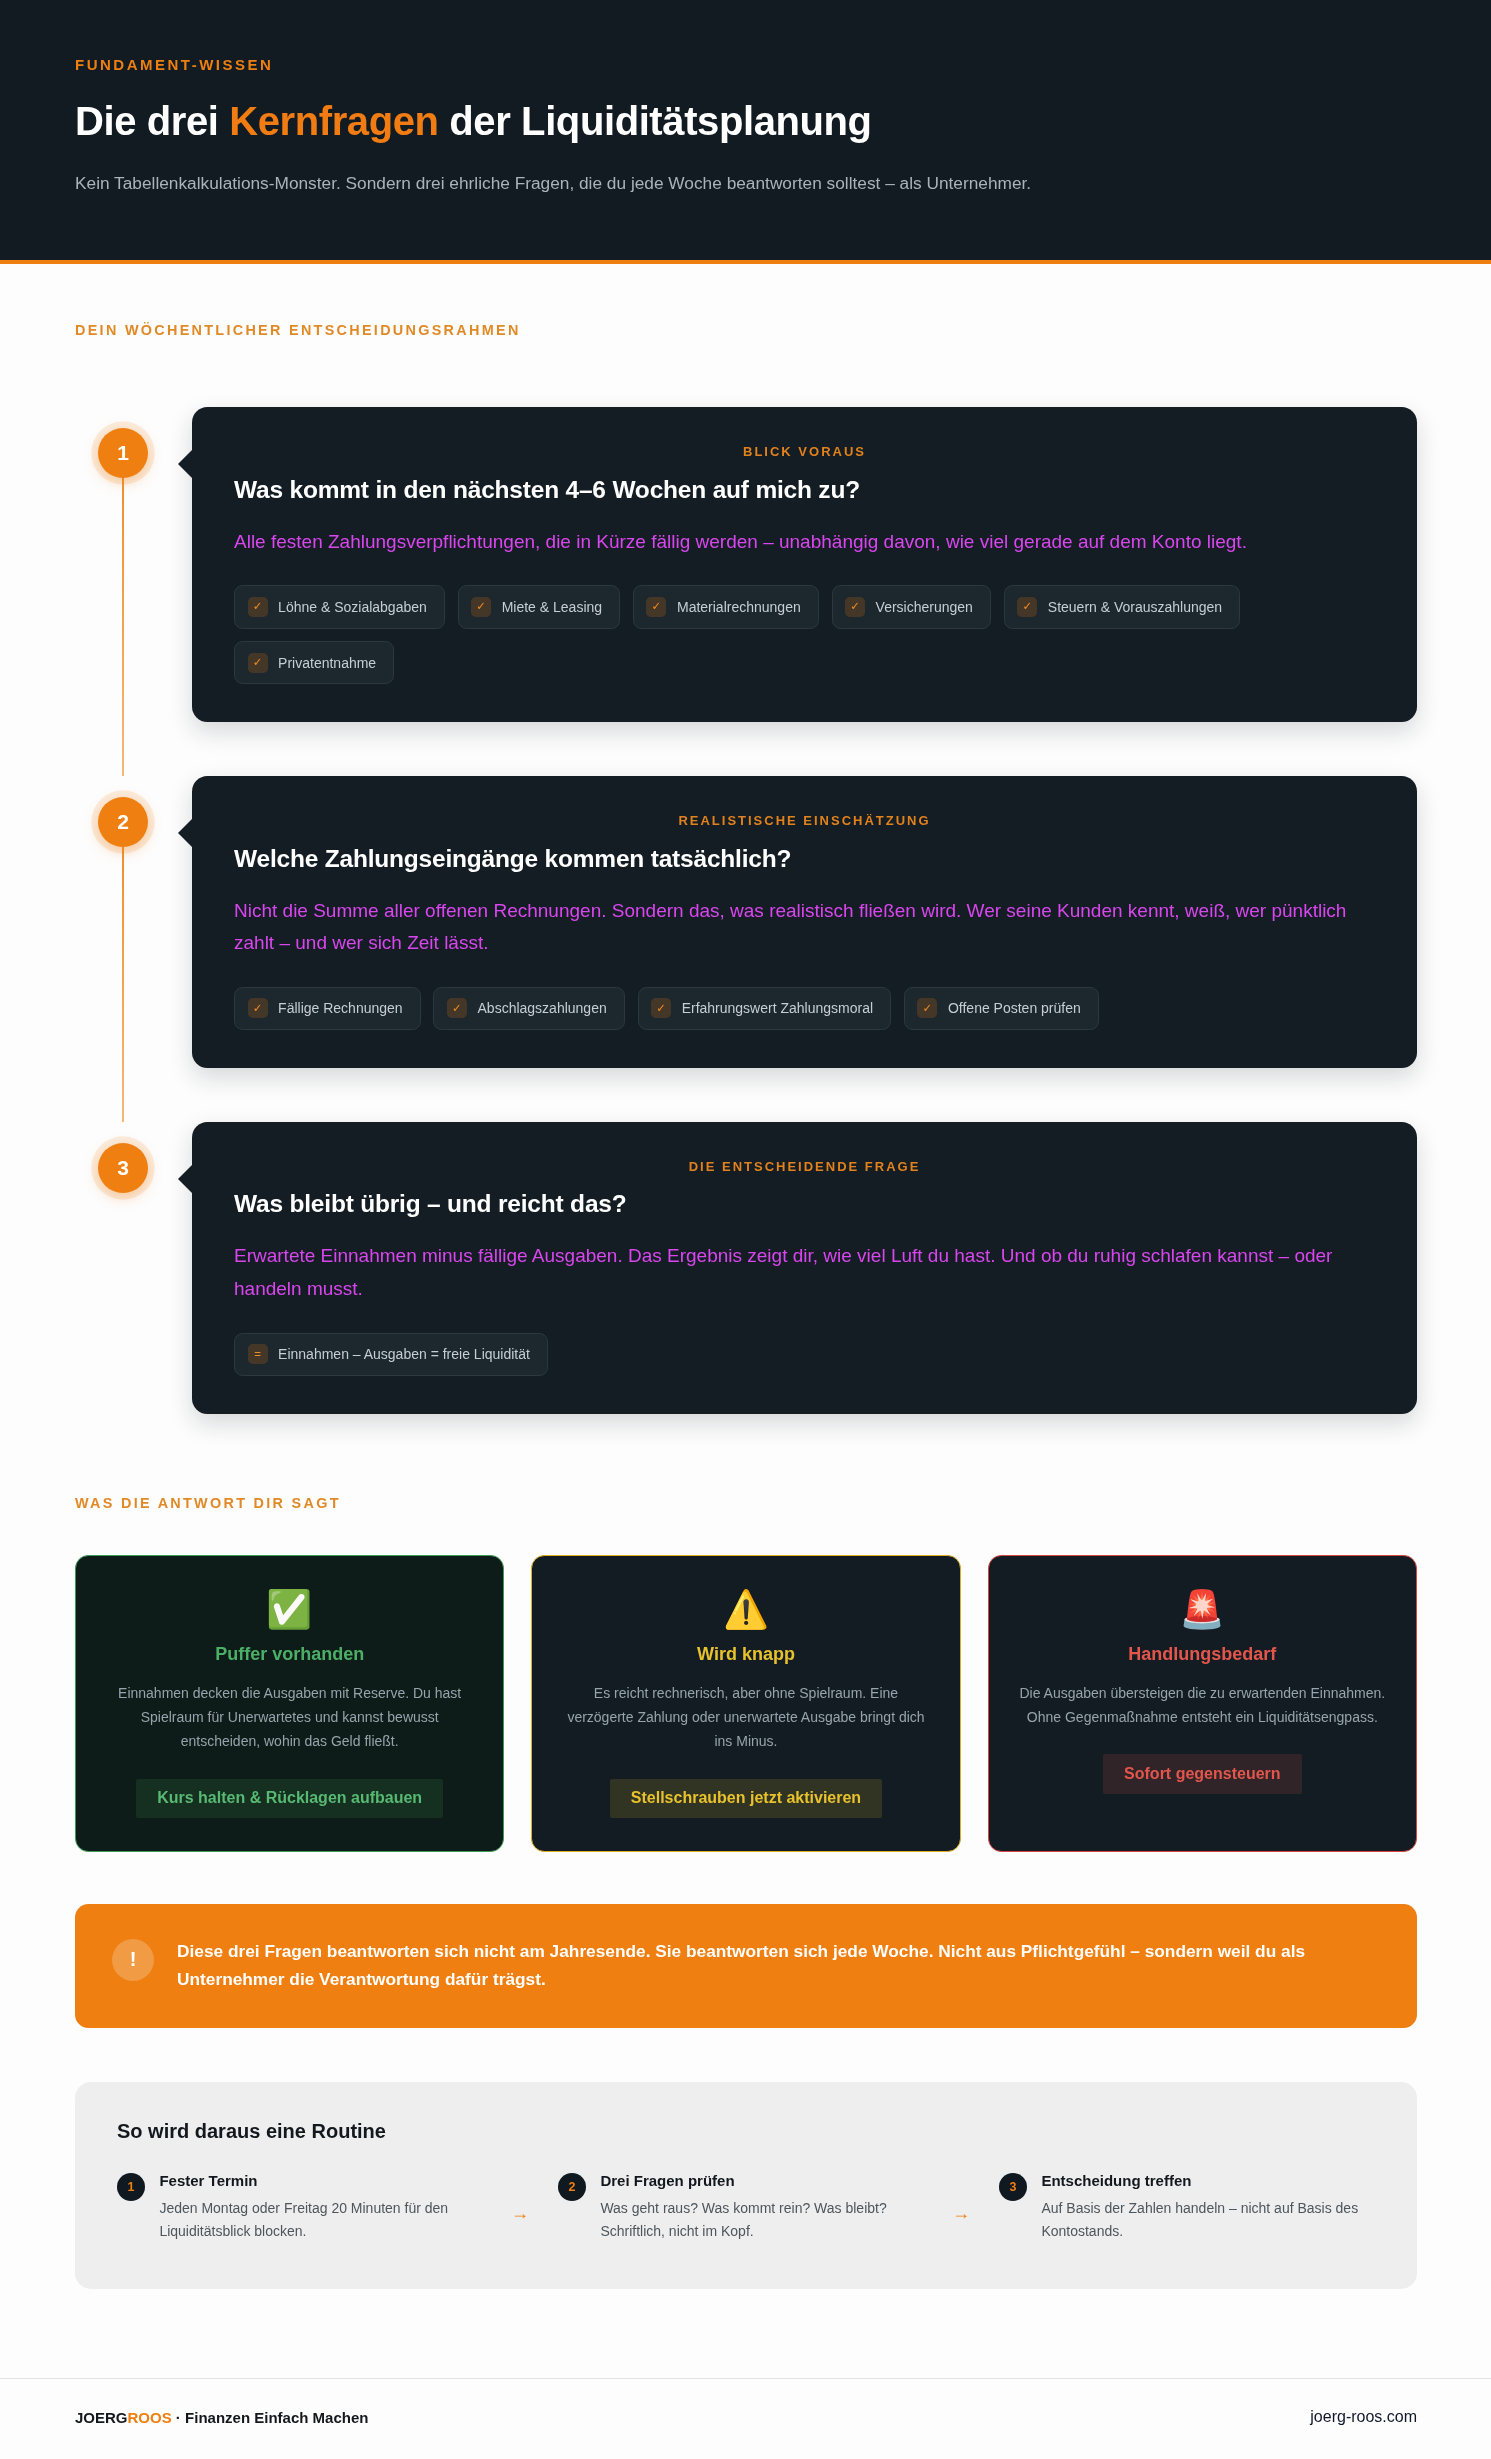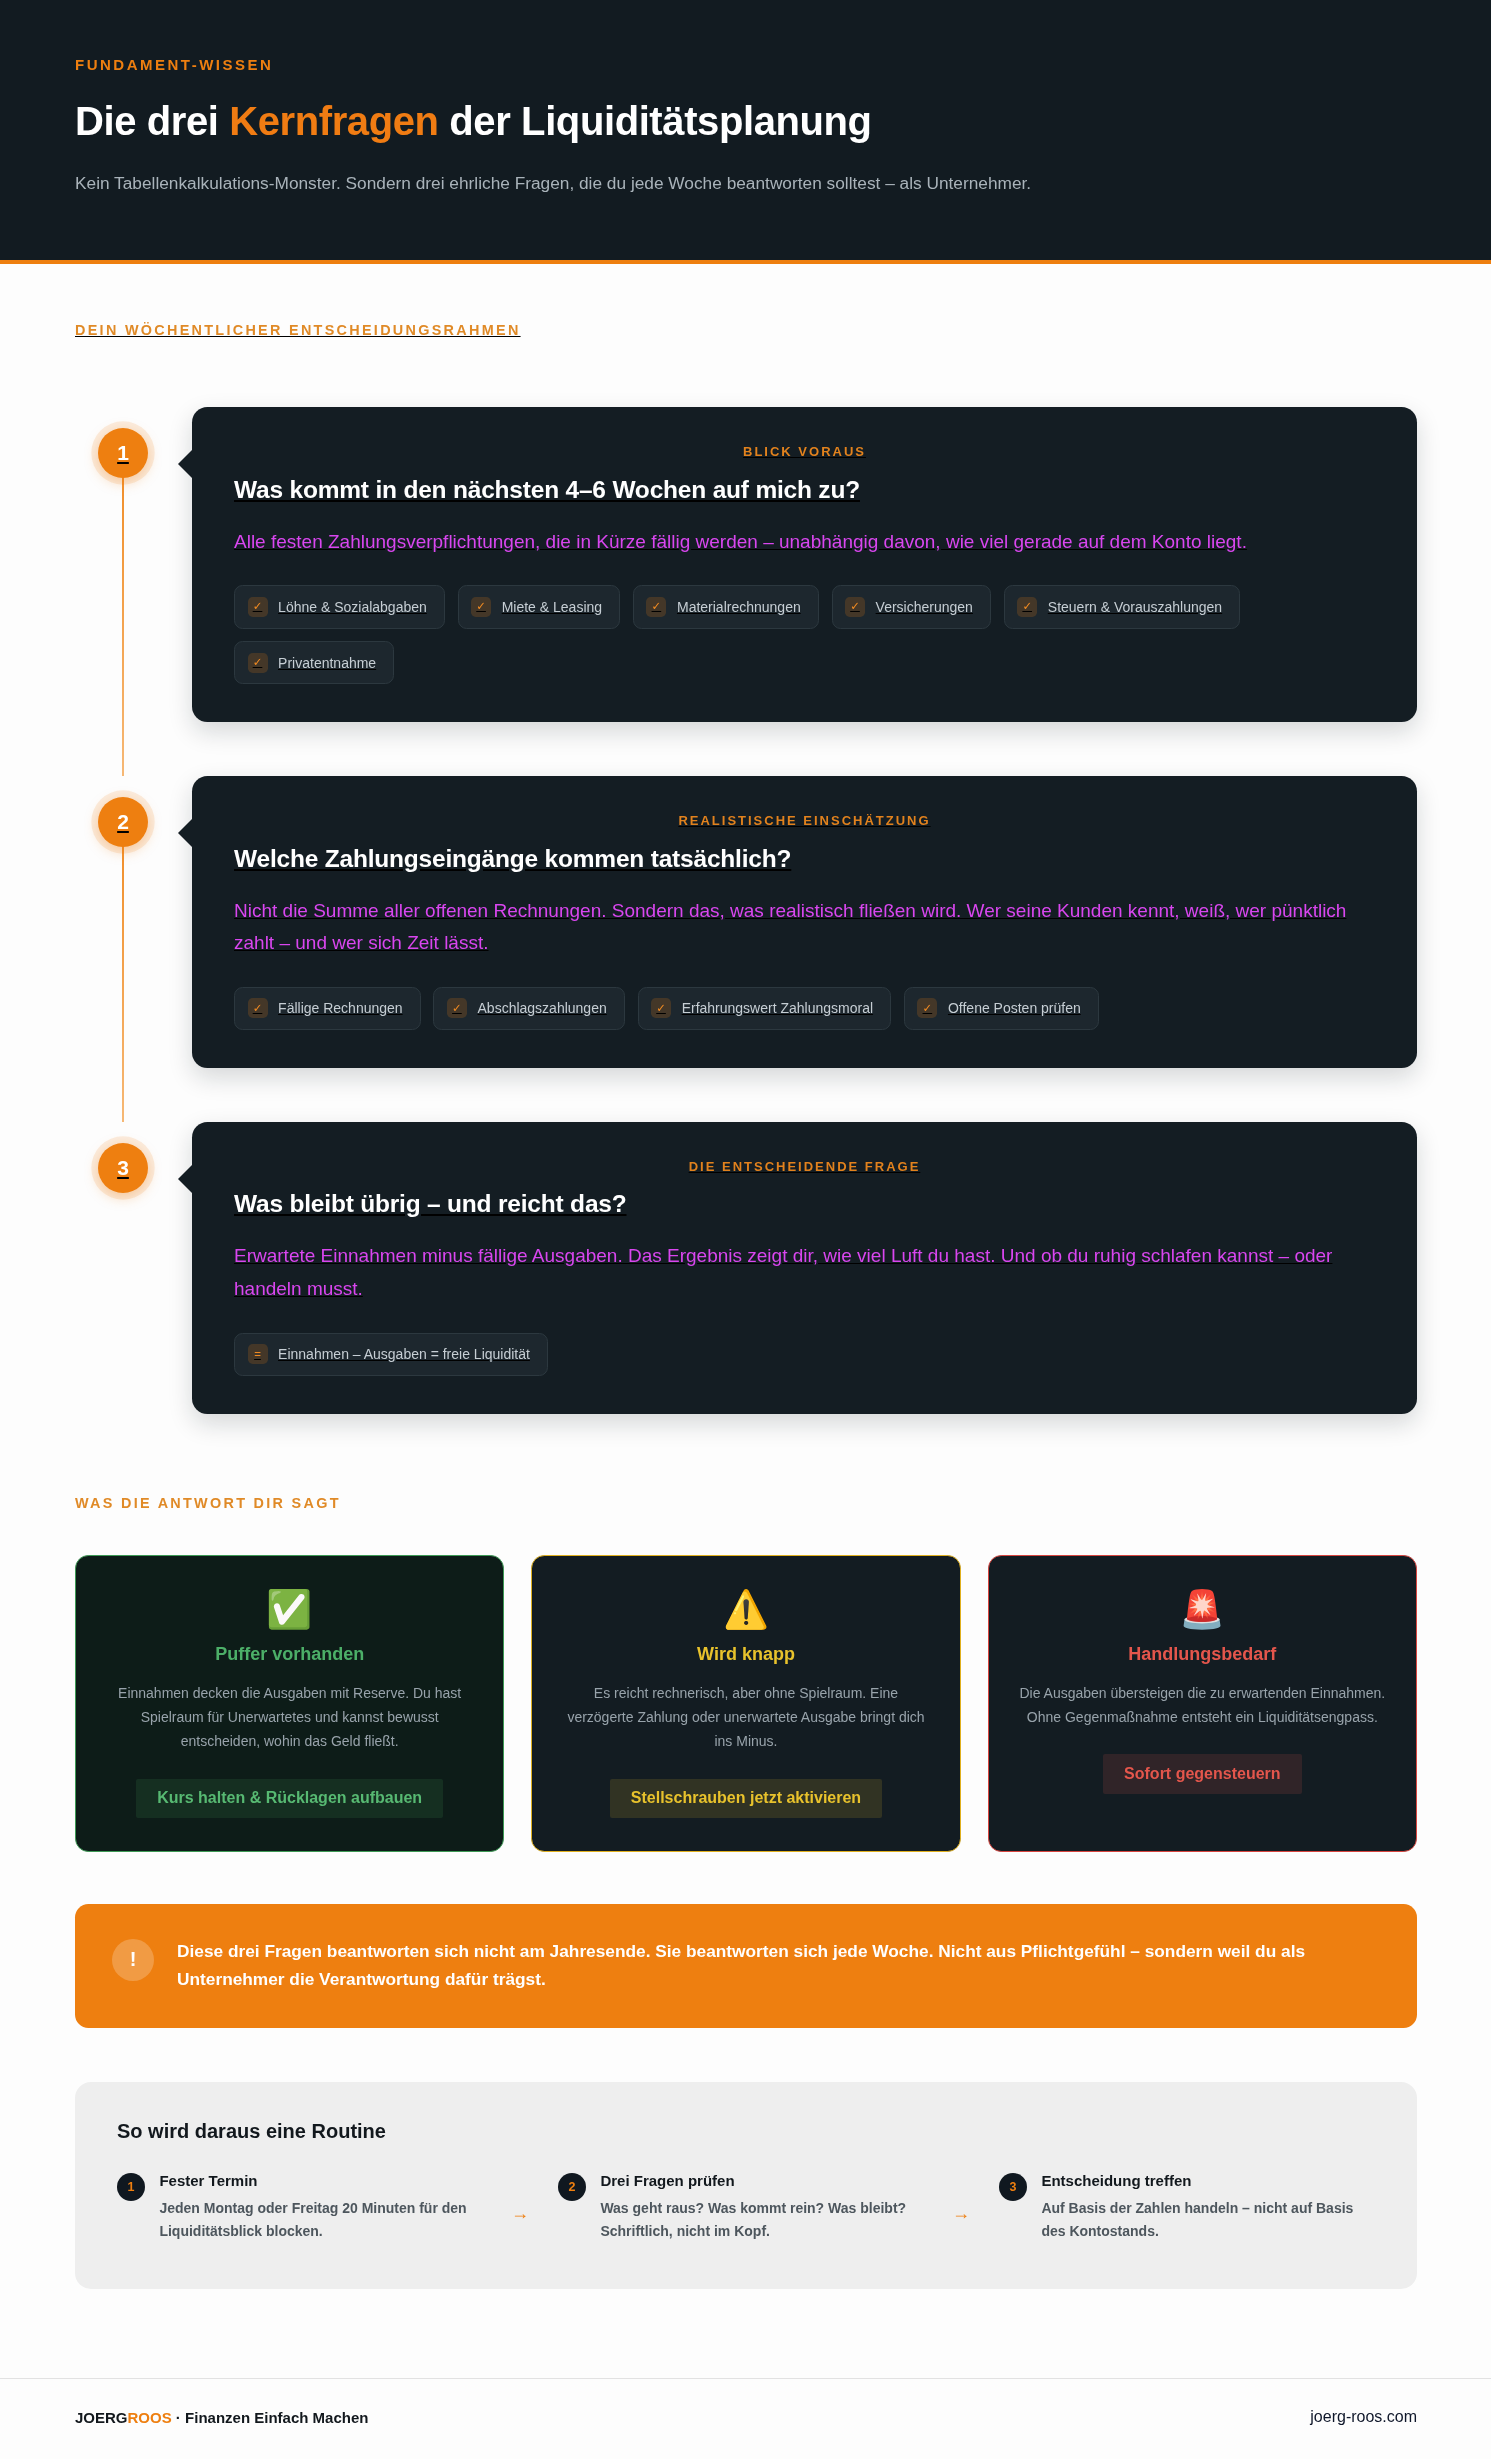--- a/index.html
+++ b/index.html
@@ -53,21 +53,21 @@
 
   
   .section-label {
     color: #e08a27;
     font-size: 14.4px;
     font-weight: bold;
     letter-spacing: 2.3px;
     text-transform: uppercase;
   }
 
-  .timeline-section { padding: 58px 75px 0 75px; text-decoration: underline; }
+  .timeline-section { padding: 58px 75px 0 75px; }
 
   
   .timeline { margin-top: 69px; position: relative; }
 
   .tl-row {
     display: flex;
     align-items: flex-start;
     position: relative;
   }
   .tl-row + .tl-row { margin-top: 54px; }
@@ -284,21 +284,20 @@
   .routine-step-title {
     font-size: 15px;
     font-weight: bold;
     color: #12181d;
     margin-bottom: 8.6px;
   }
   .routine-step-desc {
     font-size: 14px;
     color: #4d565d;
     line-height: 1.62;
-    font-weight: bold;
   }
   .routine-arrow {
     color: #ee7f10;
     font-size: 18px;
     flex: 0 0 auto;
     padding: 0 29px;
     margin-top: 31px;
   }
 
   

